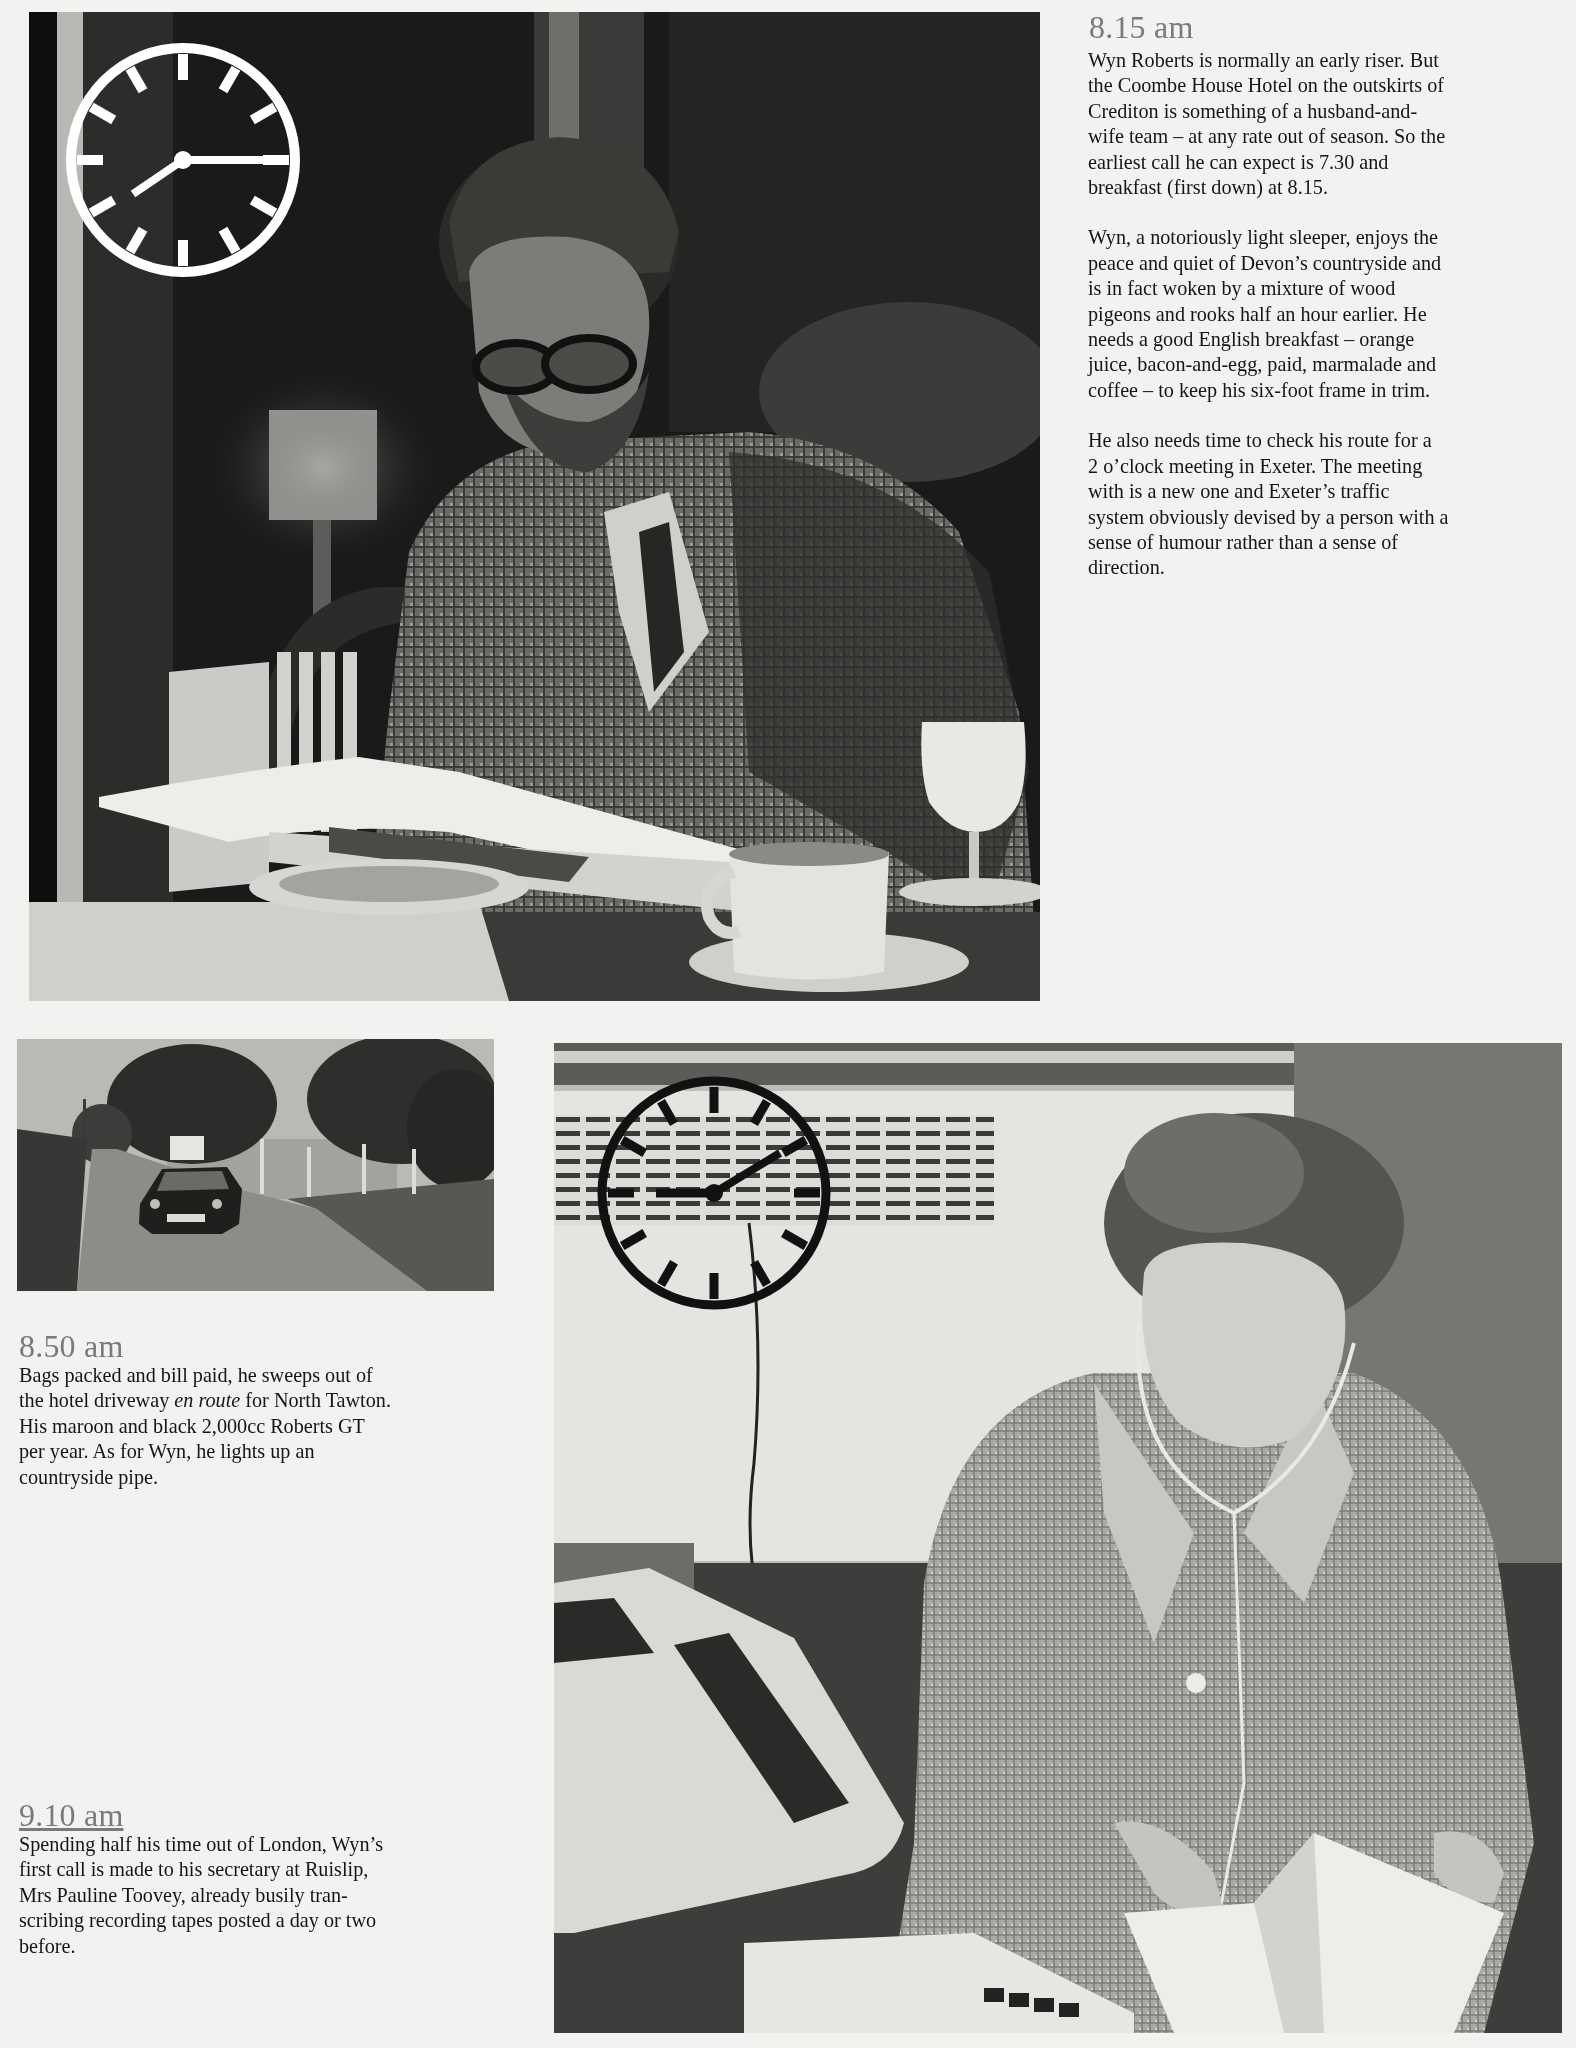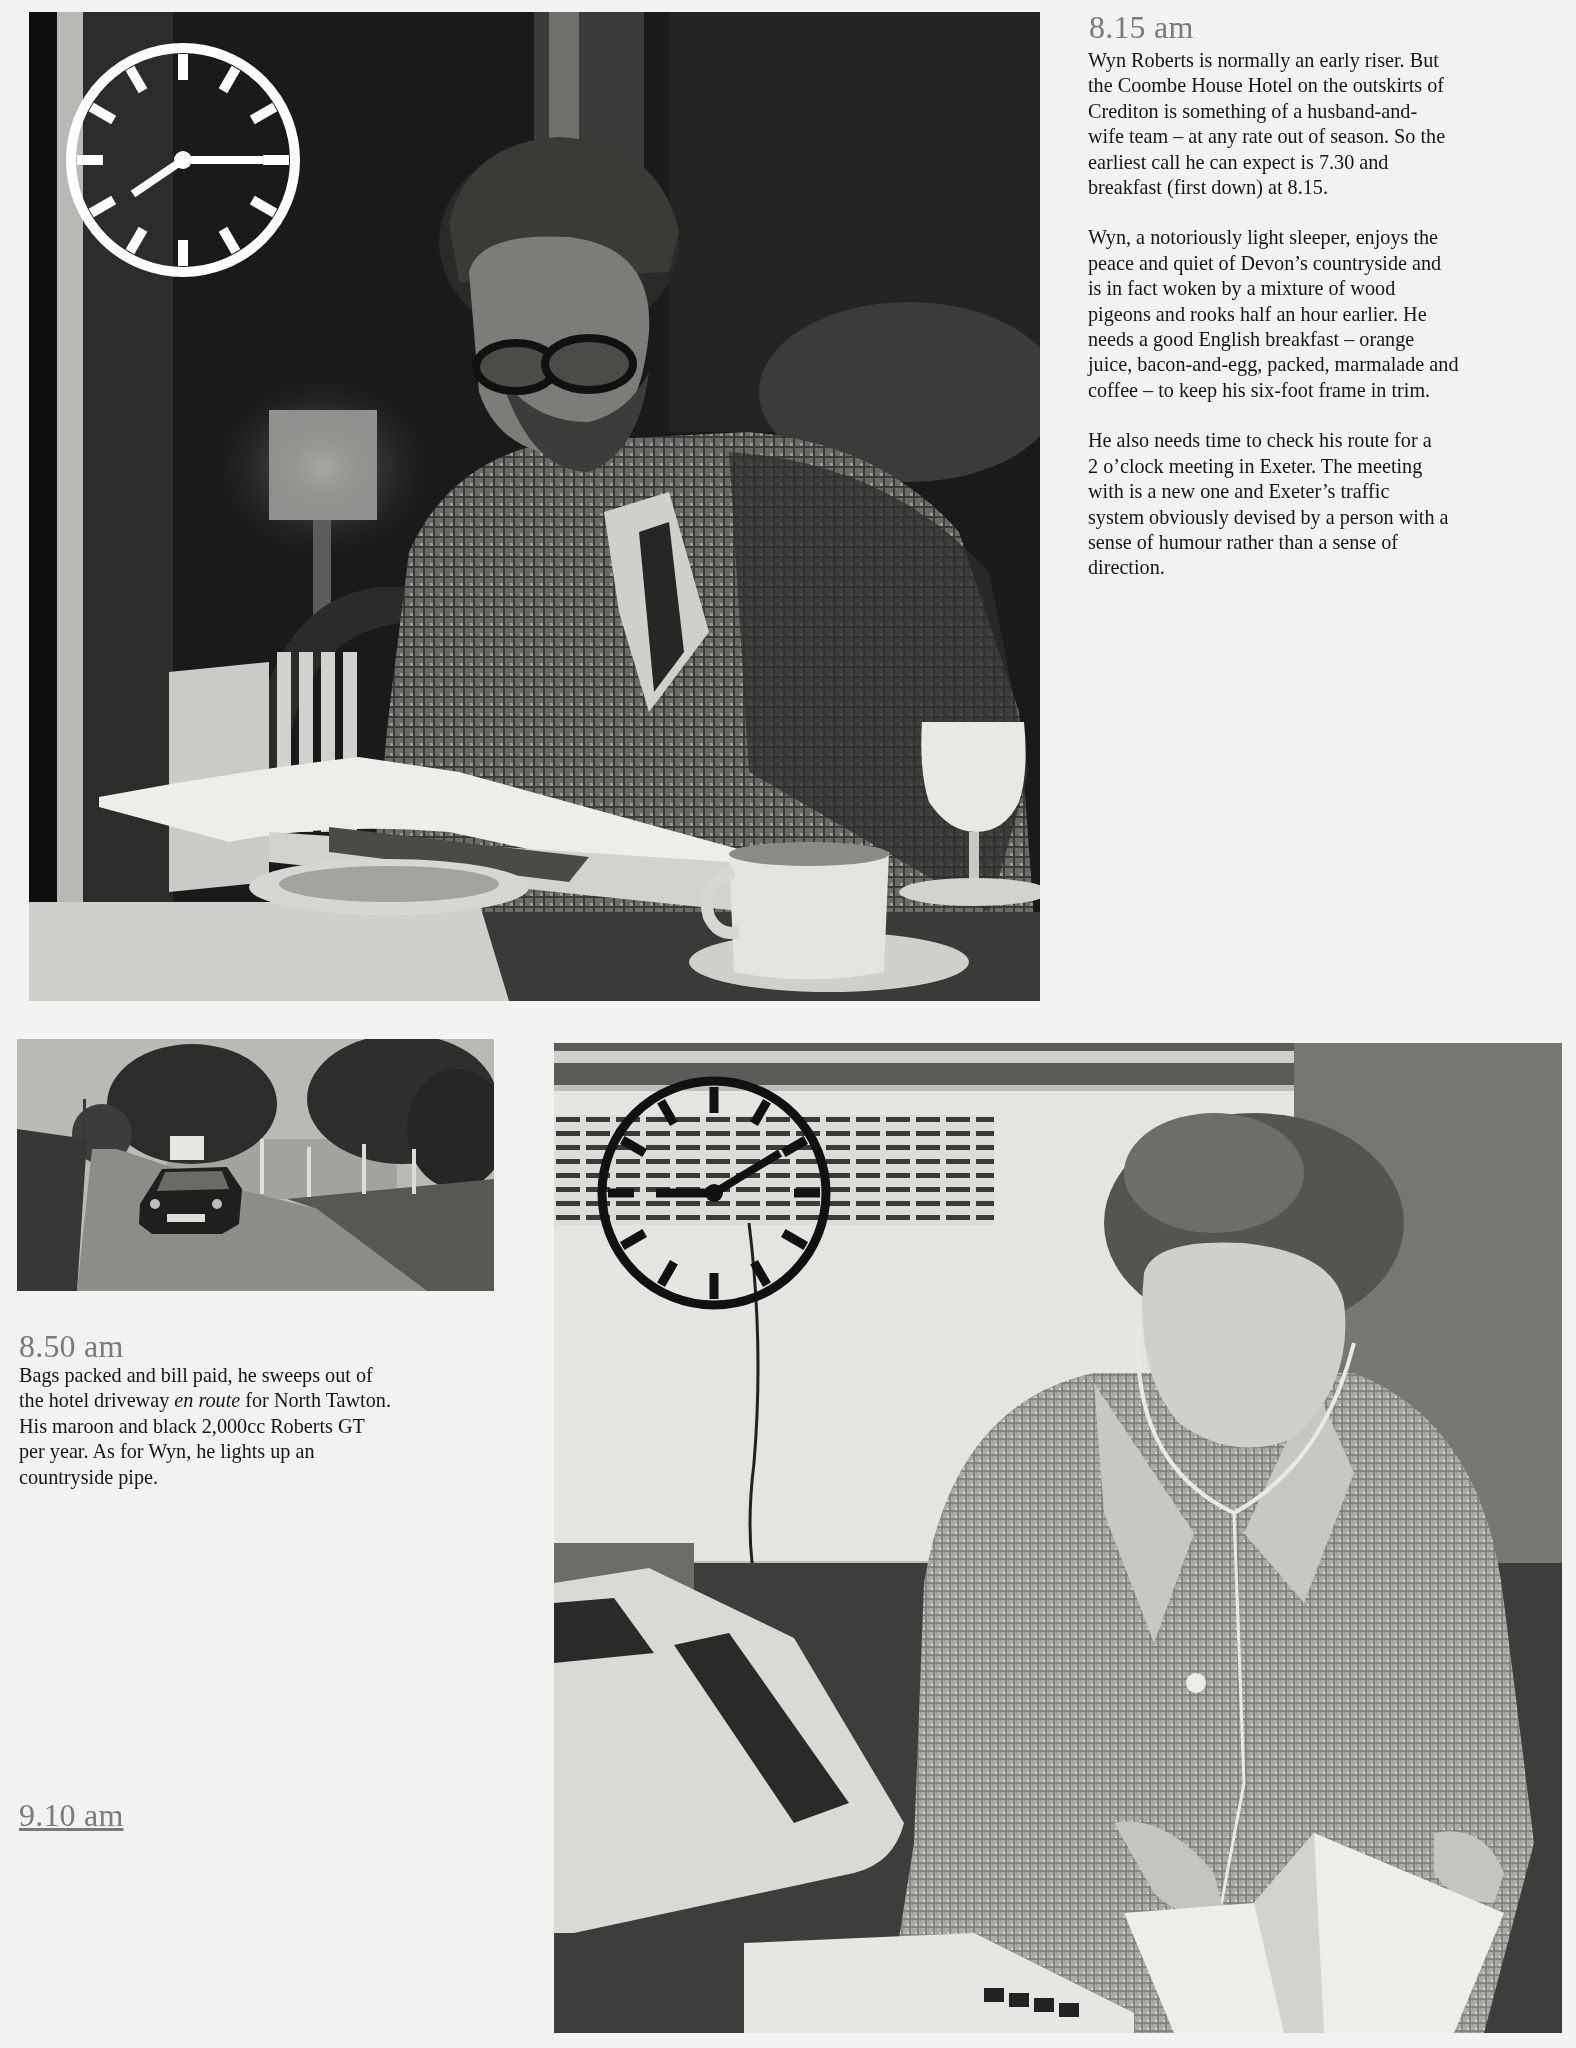--- a/index.html
+++ b/index.html
@@ -163,21 +163,21 @@
     <span class="line">wife team – at any rate out of season. So the</span>
     <span class="line">earliest call he can expect is 7.30 and</span>
     <span class="line">breakfast (first down) at 8.15.</span>
   </p>
   <p>
     <span class="line">Wyn, a notoriously light sleeper, enjoys the</span>
     <span class="line">peace and quiet of Devon’s countryside and</span>
     <span class="line">is in fact woken by a mixture of wood</span>
     <span class="line">pigeons and rooks half an hour earlier. He</span>
     <span class="line">needs a good English breakfast – orange</span>
-    <span class="line">juice, bacon-and-egg, packed, marmalade and</span>
+    <span class="line">juice, bacon-and-egg, paid, marmalade and</span>
     <span class="line">coffee – to keep his six-foot frame in trim.</span>
   </p>
   <p>
     <span class="line">He also needs time to check his route for a</span>
     <span class="line">2 o’clock meeting in Exeter. The meeting</span>
     <span class="line">with is a new one and Exeter’s traffic</span>
     <span class="line">system obviously devised by a person with a</span>
     <span class="line">sense of humour rather than a sense of</span>
     <span class="line">direction.</span>
   </p>
@@ -305,13 +305,20 @@
       </g>
       <line x1="0" y1="0" x2="-58" y2="0" stroke="#111111" stroke-width="9"></line>
       <line x1="0" y1="0" x2="66" y2="-40" stroke="#111111" stroke-width="8"></line>
       <circle r="9" fill="#111111"></circle>
     </g>
   </svg>
 </div>
 
 <h2 class="time-heading" id="heading-910">9.10 am</h2>
 <div class="body-text" id="text-910">
+  <p>
+    <span class="line">Spending half his time out of London, Wyn’s</span>
+    <span class="line">first call is made to his secretary at Ruislip,</span>
+    <span class="line">Mrs Pauline Toovey, already busily tran-</span>
+    <span class="line">scribing recording tapes posted a day or two</span>
+    <span class="line">before.</span>
+  </p>
 </div>
 
 </body></html>

